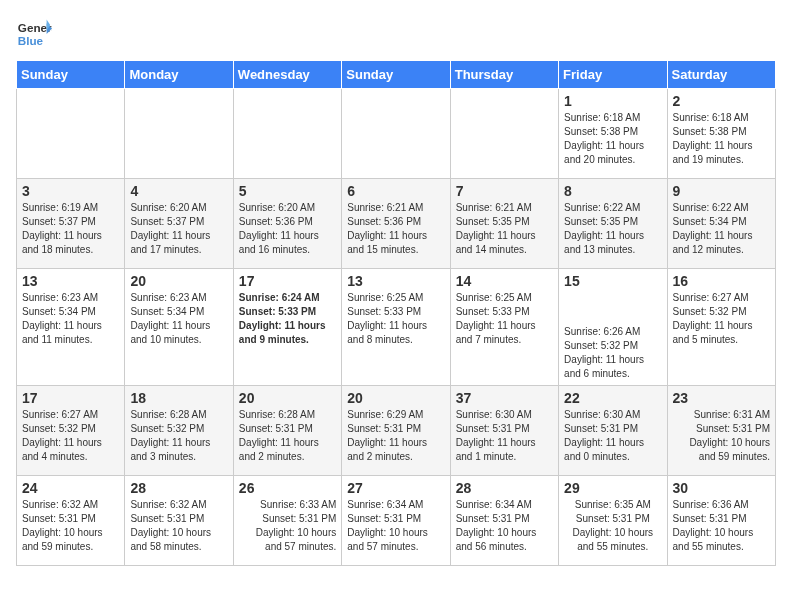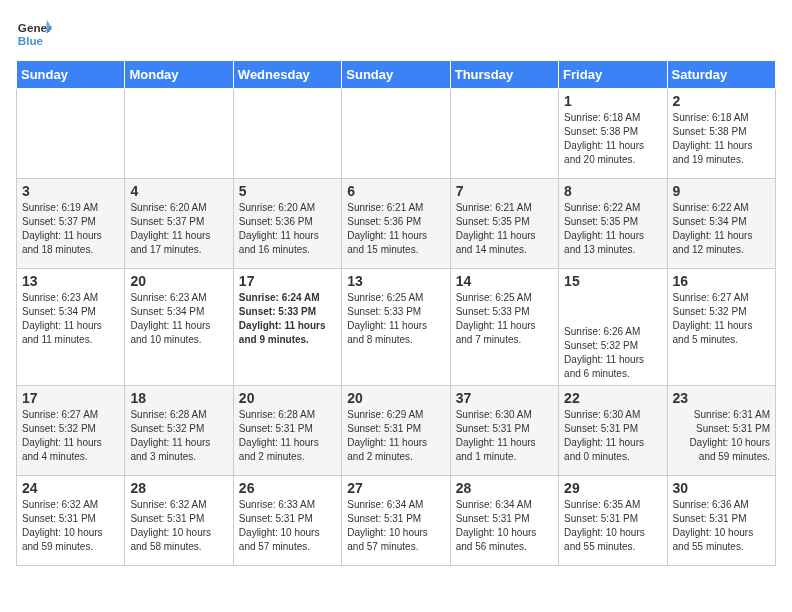--- a/index.html
+++ b/index.html
@@ -267,39 +267,39 @@
 Daylight: 10 hours and 59 minutes.</div>
         </td>
         <td>
           <div class="day-number">28</div>
           <div class="day-info" style="white-space: pre-line;">Sunrise: 6:32 AM
 Sunset: 5:31 PM
 Daylight: 10 hours and 58 minutes.</div>
         </td>
         <td>
           <div class="day-number">26</div>
-          <div class="day-info" style="white-space: pre-line;">Sunrise: 6:33 AM
+          <div class="day-info" style="white-space: pre-line; text-align: right;">Sunrise: 6:33 AM
 Sunset: 5:31 PM
 Daylight: 10 hours and 57 minutes.</div>
         </td>
         <td>
           <div class="day-number">27</div>
           <div class="day-info" style="white-space: pre-line;">Sunrise: 6:34 AM
 Sunset: 5:31 PM
 Daylight: 10 hours and 57 minutes.</div>
         </td>
         <td>
           <div class="day-number">28</div>
           <div class="day-info" style="white-space: pre-line;">Sunrise: 6:34 AM
 Sunset: 5:31 PM
 Daylight: 10 hours and 56 minutes.</div>
         </td>
         <td>
           <div class="day-number">29</div>
-          <div class="day-info" style="white-space: pre-line;">Sunrise: 6:35 AM
+          <div class="day-info" style="white-space: pre-line; text-align: center;">Sunrise: 6:35 AM
 Sunset: 5:31 PM
 Daylight: 10 hours and 55 minutes.</div>
         </td>
         <td>
           <div class="day-number">30</div>
           <div class="day-info" style="white-space: pre-line;">Sunrise: 6:36 AM
 Sunset: 5:31 PM
 Daylight: 10 hours and 55 minutes.</div>
         </td>
       </tr>

